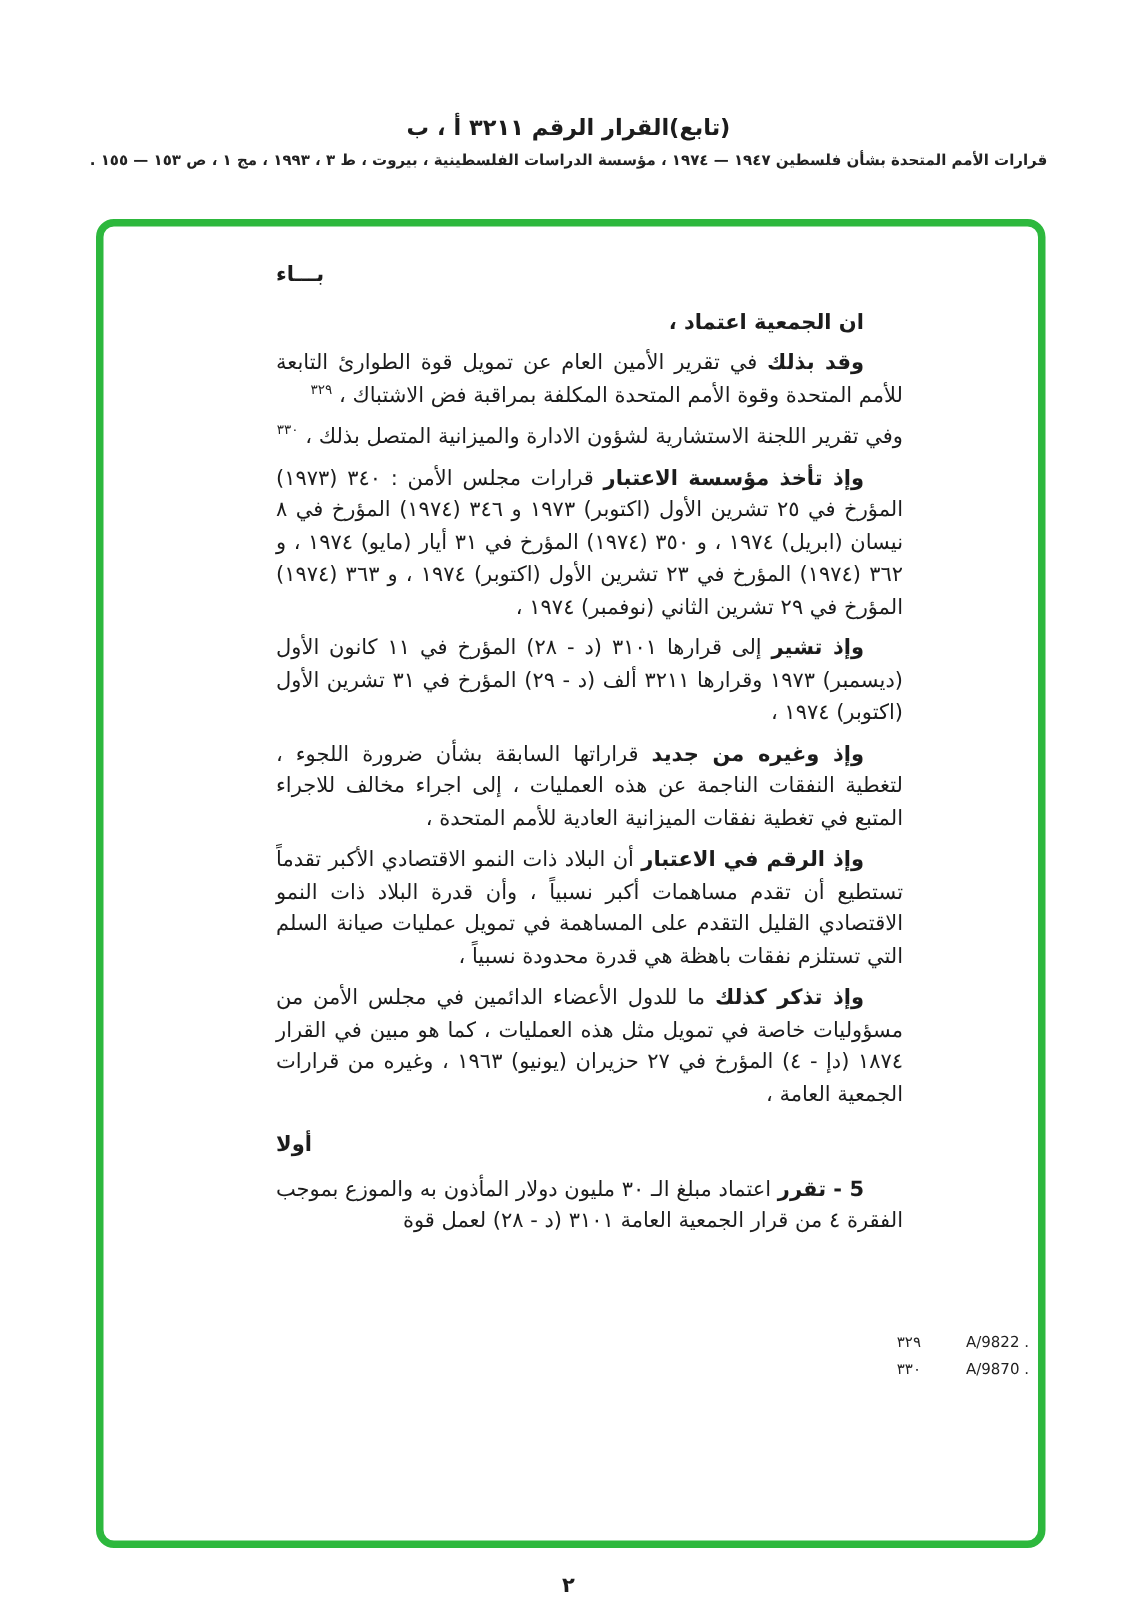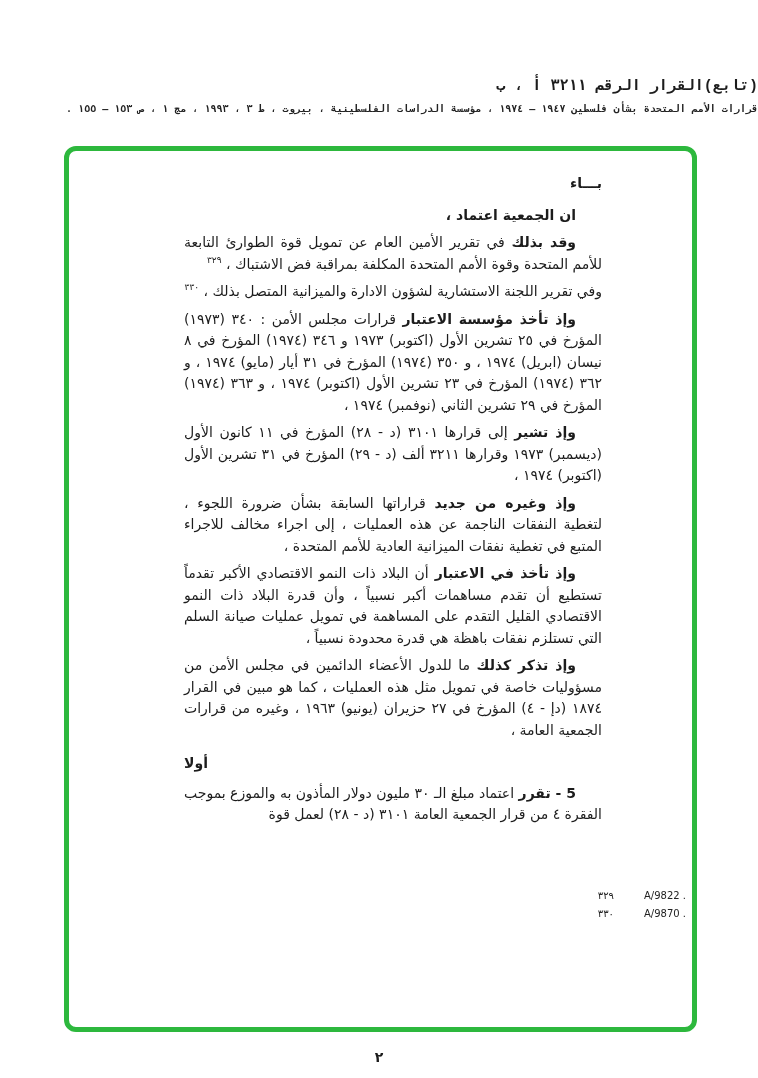--- a/index.html
+++ b/index.html
@@ -10,21 +10,21 @@
     font-family: "DejaVu Sans", sans-serif;
     color: #1c1c1c;
   }
   .page {
     position: absolute; inset: 0;
     background: #ffffff;
     overflow: hidden;
   }
   .header {
     position: absolute; top: 76px; left: 0; right: 0;
-    text-align: right; direction: rtl; font-family: Liberation Mono, monospace;
+    text-align: center; direction: rtl;
   }
   .header-title {
     font-size: 15px; font-weight: bold;
   }
   .header-citation {
     margin-top: 8px;
     font-size: 10px; font-weight: bold;
     color: #222;
   }
   .frame {
@@ -38,21 +38,21 @@
   }
   .text-col {
     width: 418px;
     margin: 22px 90px 0 auto;
     direction: rtl;
     text-align: justify;
     font-size: 14px;
     line-height: 21.5px;
   }
   .section-heading {
-    text-align: right;
+    text-align: left;
     font-weight: bold;
     margin-bottom: 10px;
   }
   .text-col p {
     text-indent: 26px;
     margin-bottom: 6px;
   }
   .text-col p.no-indent { text-indent: 0; }
   .text-col p strong { font-weight: bold; }
   sup.fn-mark {
@@ -103,21 +103,21 @@
       <p><strong>وقد بذلك</strong> <span>في تقرير الأمين العام عن تمويل قوة الطوارئ التابعة للأمم المتحدة وقوة الأمم المتحدة المكلفة بمراقبة فض الاشتباك ،</span> <sup class="fn-mark">٣٢٩</sup></p>
 
       <p class="no-indent"><span>وفي تقرير اللجنة الاستشارية لشؤون الادارة والميزانية المتصل بذلك ،</span> <sup class="fn-mark">٣٣٠</sup></p>
 
       <p><strong>وإذ تأخذ مؤسسة الاعتبار</strong> <span>قرارات مجلس الأمن : ٣٤٠ (١٩٧٣) المؤرخ في ٢٥ تشرين الأول (اكتوبر) ١٩٧٣ و ٣٤٦ (١٩٧٤) المؤرخ في ٨ نيسان (ابريل) ١٩٧٤ ، و ٣٥٠ (١٩٧٤) المؤرخ في ٣١ أيار (مايو) ١٩٧٤ ، و ٣٦٢ (١٩٧٤) المؤرخ في ٢٣ تشرين الأول (اكتوبر) ١٩٧٤ ، و ٣٦٣ (١٩٧٤) المؤرخ في ٢٩ تشرين الثاني (نوفمبر) ١٩٧٤ ،</span></p>
 
       <p><strong>وإذ تشير</strong> <span>إلى قرارها ٣١٠١ (د - ٢٨) المؤرخ في ١١ كانون الأول (ديسمبر) ١٩٧٣ وقرارها ٣٢١١ ألف (د - ٢٩) المؤرخ في ٣١ تشرين الأول (اكتوبر) ١٩٧٤ ،</span></p>
 
       <p><strong>وإذ وغيره من جديد</strong> <span>قراراتها السابقة بشأن ضرورة اللجوء ، لتغطية النفقات الناجمة عن هذه العمليات ، إلى اجراء مخالف للاجراء المتبع في تغطية نفقات الميزانية العادية للأمم المتحدة ،</span></p>
 
-      <p><strong>وإذ تأخذ في الاعتبار</strong> <span>أن البلاد ذات النمو الاقتصادي الأكبر تقدماً تستطيع أن تقدم مساهمات أكبر نسبياً ، وأن قدرة البلاد ذات النمو الاقتصادي القليل التقدم على المساهمة في تمويل عمليات صيانة السلم التي تستلزم نفقات باهظة هي قدرة محدودة نسبياً ،</span></p>
+      <p><strong>وإذ الرقم في الاعتبار</strong> <span>أن البلاد ذات النمو الاقتصادي الأكبر تقدماً تستطيع أن تقدم مساهمات أكبر نسبياً ، وأن قدرة البلاد ذات النمو الاقتصادي القليل التقدم على المساهمة في تمويل عمليات صيانة السلم التي تستلزم نفقات باهظة هي قدرة محدودة نسبياً ،</span></p>
 
       <p><strong>وإذ تذكر كذلك</strong> <span>ما للدول الأعضاء الدائمين في مجلس الأمن من مسؤوليات خاصة في تمويل مثل هذه العمليات ، كما هو مبين في القرار ١٨٧٤ (دإ - ٤) المؤرخ في ٢٧ حزيران (يونيو) ١٩٦٣ ، وغيره من قرارات الجمعية العامة ،</span></p>
 
       <div class="subsection-heading">أولا</div>
 
       <p><strong>5 - تقرر</strong> <span>اعتماد مبلغ الـ ٣٠ مليون دولار المأذون به والموزع بموجب الفقرة ٤ من قرار الجمعية العامة ٣١٠١ (د - ٢٨) لعمل قوة</span></p>
 
     </div>
 
     <div class="footnotes">

